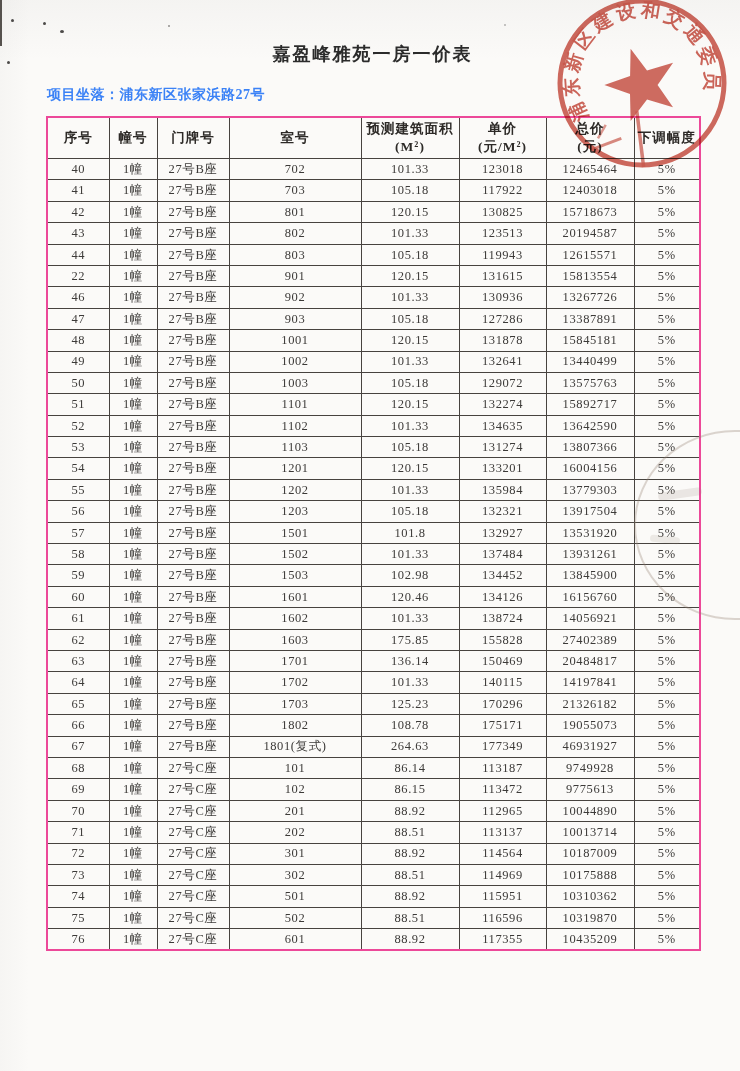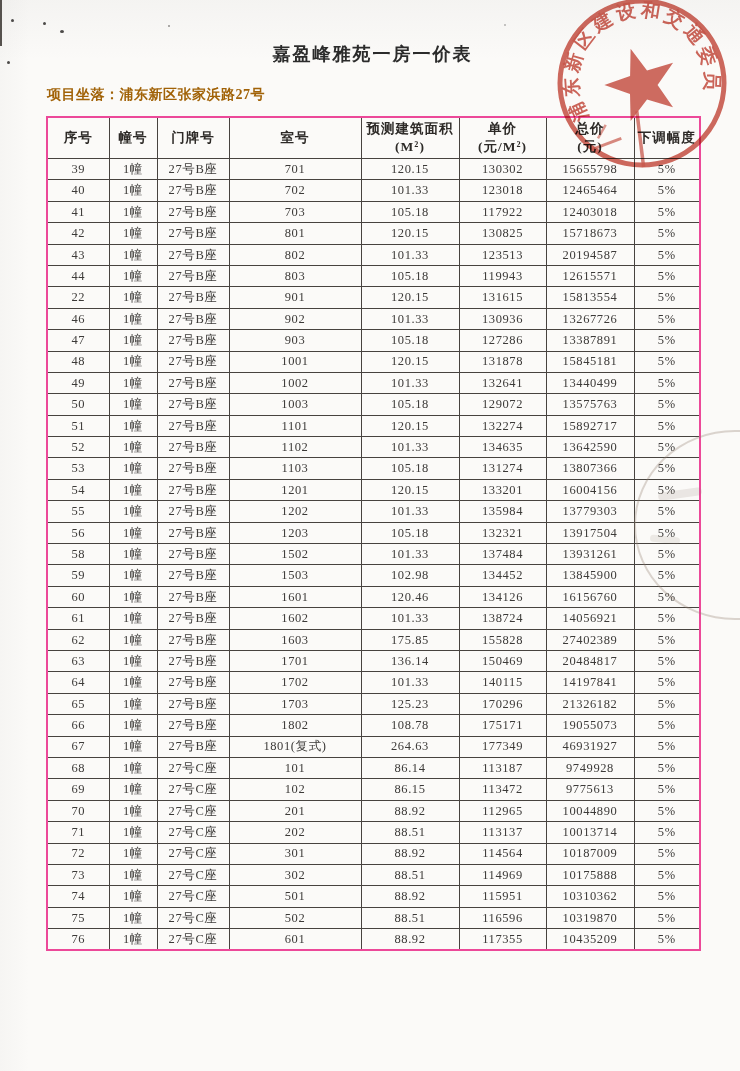--- a/index.html
+++ b/index.html
@@ -14,21 +14,21 @@
     position:absolute;inset:0;pointer-events:none;
     background:linear-gradient(180deg, rgba(120,120,120,.05) 0, rgba(0,0,0,0) 60px),
                linear-gradient(90deg, rgba(120,120,120,.04) 0, rgba(0,0,0,0) 30px);
   }
   .doc-title{
     position:absolute;left:46px;top:42px;width:653px;
     text-align:center;font-size:18px;font-weight:bold;letter-spacing:2px;color:#2b2b2b;
   }
   .doc-location{
     position:absolute;left:47px;top:86px;
-    font-size:14px;font-weight:bold;letter-spacing:.5px;color:#a16207;text-align:center;
+    font-size:14px;font-weight:bold;letter-spacing:.5px;color:#3b82f6;text-align:center;
   }
   table.price-table{
     position:absolute;left:46px;top:116px;width:653px;
     border-collapse:collapse;table-layout:fixed;
     border:2px solid #ec4899;
     background:transparent;
   }
   .price-table th,.price-table td{
     border:1.4px solid #47433f;
     text-align:center;vertical-align:middle;
@@ -102,30 +102,20 @@
 (M²)</th>
       <th>单价
 (元/M²)</th>
       <th>总价
 (元)</th>
       <th>下调幅度</th>
     </tr>
   </thead>
   <tbody>
       <tr>
-        <td>39</td>
-        <td>1幢</td>
-        <td>27号B座</td>
-        <td>701</td>
-        <td>120.15</td>
-        <td>130302</td>
-        <td>15655798</td>
-        <td>5%</td>
-      </tr>
-      <tr>
         <td>40</td>
         <td>1幢</td>
         <td>27号B座</td>
         <td>702</td>
         <td>101.33</td>
         <td>123018</td>
         <td>12465464</td>
         <td>5%</td>
       </tr>
       <tr>
@@ -279,20 +269,30 @@
         <td>5%</td>
       </tr>
       <tr>
         <td>56</td>
         <td>1幢</td>
         <td>27号B座</td>
         <td>1203</td>
         <td>105.18</td>
         <td>132321</td>
         <td>13917504</td>
+        <td>5%</td>
+      </tr>
+      <tr>
+        <td>57</td>
+        <td>1幢</td>
+        <td>27号B座</td>
+        <td>1501</td>
+        <td>101.8</td>
+        <td>132927</td>
+        <td>13531920</td>
         <td>5%</td>
       </tr>
       <tr>
         <td>58</td>
         <td>1幢</td>
         <td>27号B座</td>
         <td>1502</td>
         <td>101.33</td>
         <td>137484</td>
         <td>13931261</td>

